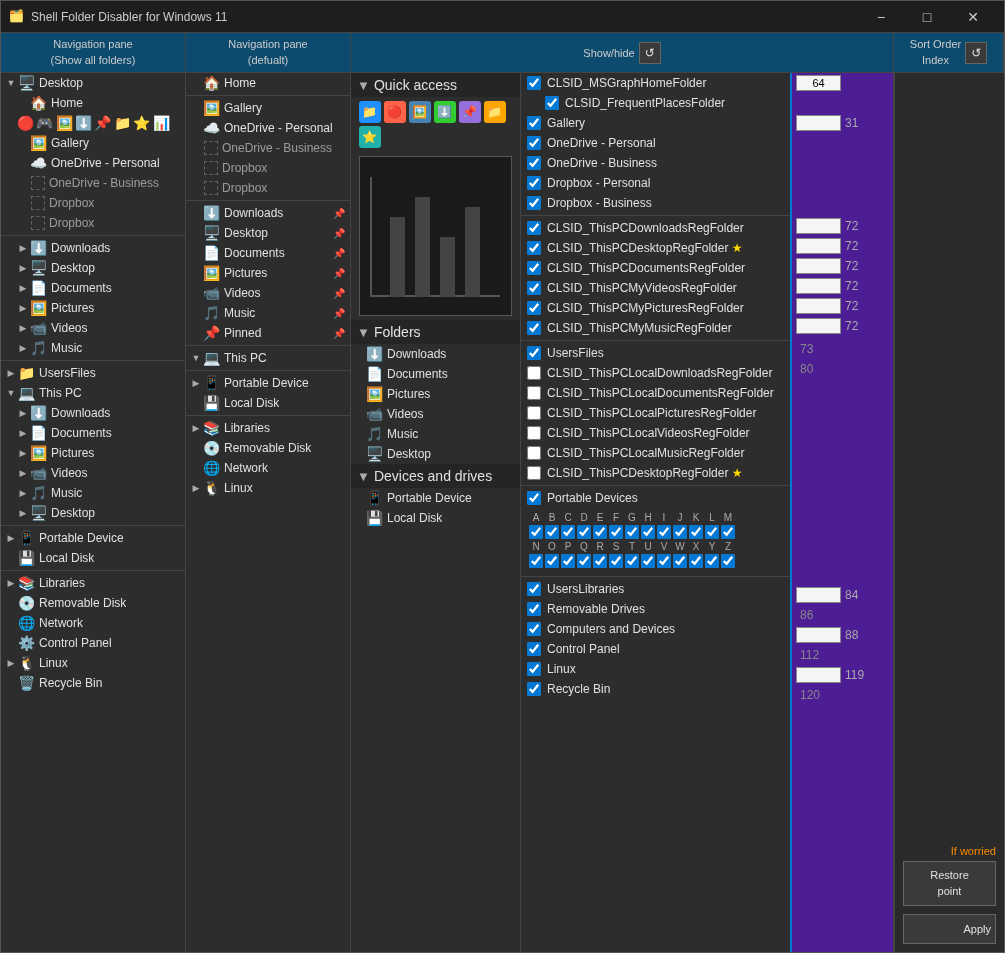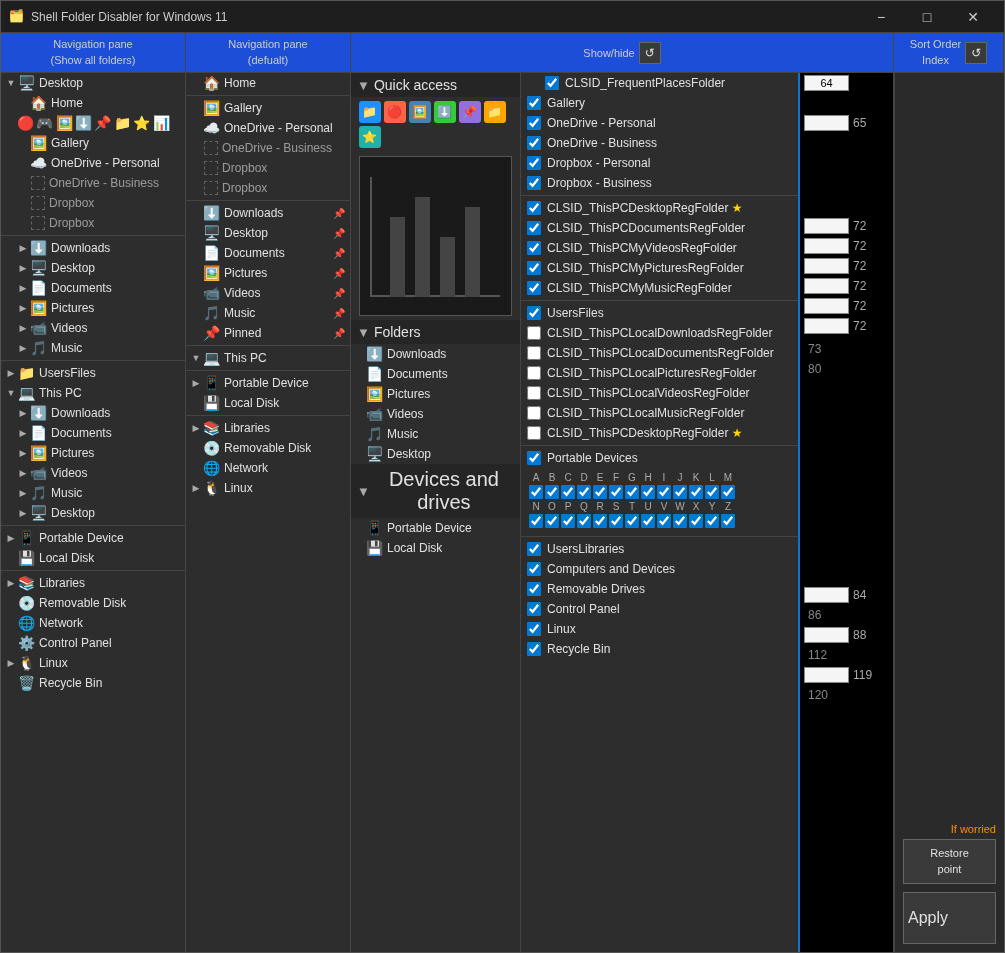--- a/index.html
+++ b/index.html
@@ -6,41 +6,41 @@
     body { font-family: 'Segoe UI', sans-serif; font-size: 12px; background: #1e1e1e; color: #e0e0e0; overflow: hidden; }
     
     .window { width: 1005px; height: 953px; background: #2d2d2d; border: 1px solid #555; display: flex; flex-direction: column; }
     
     .titlebar { background: #1e1e1e; height: 32px; display: flex; align-items: center; padding: 0 8px; border-bottom: 1px solid #444; flex-shrink: 0; }
     .titlebar-icon { width: 16px; height: 16px; margin-right: 6px; }
     .titlebar-title { flex: 1; font-size: 12px; color: #ccc; }
     .titlebar-buttons { display: flex; gap: 0; }
     .titlebar-btn { width: 46px; height: 32px; display: flex; align-items: center; justify-content: center; cursor: pointer; color: #ccc; font-size: 14px; background: transparent; border: none; }
 
-    .col-headers { display: flex; background: #1d4ed8; border-bottom: 1px solid #444; flex-shrink: 0; height: 40px; }
+    .col-headers { display: flex; background: #0c4a6e; border-bottom: 1px solid #444; flex-shrink: 0; height: 40px; }
     .col-header { display: flex; align-items: center; justify-content: center; text-align: center; font-size: 11px; color: #ccc; border-right: 1px solid #444; padding: 4px; }
     .col-header.col1 { width: 185px; }
     .col-header.col2 { width: 165px; }
     .col-header.col3 { width: 170px; }
     .col-header.col4 { flex: 1; }
     .col-header.col5 { width: 110px; }
 
     .main-content { display: flex; flex: 1; overflow: hidden; }
     
     .panel { display: flex; flex-direction: column; overflow-y: auto; border-right: 1px solid #444; }
     .panel.panel1 { width: 185px; }
     .panel.panel2 { width: 165px; }
     .panel.panel3 { width: 170px; }
     .panel.panel4 { flex: 1; overflow-y: auto; }
-    .panel.panel5 { width: 94px; background: #000000; overflow-y: auto; }
+    .panel.panel5 { width: 102px; background: #4c1d95; overflow-y: auto; }
     
     .panel-right { width: 110px; background: #2a2a2a; border-left: 1px solid #444; display: flex; flex-direction: column; padding: 8px; overflow-y: auto; }
     .if-worried { color: #ff8c00; font-size: 11px; text-align: right; margin-top: auto; margin-bottom: 4px; }
     .restore-btn { background: #3a3a3a; border: 1px solid #666; color: #e0e0e0; padding: 6px 4px; font-size: 11px; cursor: pointer; text-align: center; margin-bottom: 8px; }
-    .apply-btn { background: #3a3a3a; border: 1px solid #666; color: #e0e0e0; padding: 16px 4px; font-size: 16px; cursor: pointer; text-align: left; }
+    .apply-btn { background: #3a3a3a; border: 1px solid #666; color: #e0e0e0; padding: 8px 4px; font-size: 11px; cursor: pointer; text-align: right; }
 
     .tree-item { display: flex; align-items: center; padding: 2px 4px; cursor: pointer; white-space: nowrap; font-size: 12px; min-height: 20px; }
     .tree-item.indent1 { padding-left: 16px; }
     
     .expand-icon { width: 12px; height: 12px; display: inline-flex; align-items: center; justify-content: center; margin-right: 2px; font-size: 9px; color: #aaa; flex-shrink: 0; }
     .item-icon { width: 16px; height: 16px; margin-right: 4px; display: inline-flex; align-items: center; justify-content: center; font-size: 14px; flex-shrink: 0; }
     .item-label { font-size: 12px; overflow: hidden; text-overflow: ellipsis; }
     .pin-icon { margin-left: auto; color: #888; font-size: 10px; }
     
     .section-header { display: flex; align-items: center; padding: 4px 6px; font-size: 13px; font-weight: 500; cursor: pointer; background: #252525; }
@@ -442,34 +442,38 @@
         <span class="item-icon">🎵</span>
         <span class="item-label">Music</span>
       </div>
       <div class="tree-item indent1">
         <span class="item-icon">🖥️</span>
         <span class="item-label">Desktop</span>
       </div>
 
       <div class="section-header">
         <span class="expand-arrow">▼</span>
-        <span style="font-size: 20px; text-align: center;">Devices and drives</span>
+        <span style="font-size: 14px; text-align: center;">Devices and drives</span>
       </div>
       <div class="tree-item indent1">
         <span class="item-icon">📱</span>
         <span class="item-label">Portable Device</span>
       </div>
       <div class="tree-item indent1">
         <span class="item-icon">💾</span>
         <span class="item-label">Local Disk</span>
       </div>
     </div>
 
     <div class="panel panel4 scrollbar" style="overflow-y: auto; overflow-x: hidden; border-right: 2px solid #0078d4;">
 
+      <div class="sh-item">
+        <input type="checkbox" class="sh-checkbox" checked="" style="">
+        <span class="sh-label">CLSID_MSGraphHomeFolder</span>
+      </div>
       <div class="sh-item" style="padding-left: 24px;">
         <input type="checkbox" class="sh-checkbox" checked="" style="">
         <span class="sh-label">CLSID_FrequentPlacesFolder</span>
       </div>
       <div class="sh-item">
         <input type="checkbox" class="sh-checkbox" checked="" style="">
         <span class="sh-label">Gallery</span>
       </div>
       <div class="sh-item">
         <input type="checkbox" class="sh-checkbox" checked="" style="">
@@ -483,20 +487,24 @@
         <input type="checkbox" class="sh-checkbox" checked="" style="">
         <span class="sh-label">Dropbox - Personal</span>
       </div>
       <div class="sh-item">
         <input type="checkbox" class="sh-checkbox" checked="" style="">
         <span class="sh-label">Dropbox - Business</span>
       </div>
 
       <div class="divider-line"></div>
 
+      <div class="sh-item">
+        <input type="checkbox" class="sh-checkbox" checked="" style="">
+        <span class="sh-label">CLSID_ThisPCDownloadsRegFolder</span>
+      </div>
       <div class="sh-item">
         <input type="checkbox" class="sh-checkbox" checked="" style="">
         <span class="sh-label">CLSID_ThisPCDesktopRegFolder <span style="color:#ffd700;">★</span></span>
       </div>
       <div class="sh-item">
         <input type="checkbox" class="sh-checkbox" checked="" style="">
         <span class="sh-label">CLSID_ThisPCDocumentsRegFolder</span>
       </div>
       <div class="sh-item">
         <input type="checkbox" class="sh-checkbox" checked="" style="">
@@ -613,25 +621,25 @@
       </div>
 
       <div class="divider-line"></div>
 
       <div class="sh-item">
         <input type="checkbox" class="sh-checkbox" checked="" style="">
         <span class="sh-label">UsersLibraries</span>
       </div>
       <div class="sh-item">
         <input type="checkbox" class="sh-checkbox" checked="" style="">
+        <span class="sh-label">Removable Drives</span>
+      </div>
+      <div class="sh-item">
+        <input type="checkbox" class="sh-checkbox" checked="" style="">
         <span class="sh-label">Computers and Devices</span>
-      </div>
-      <div class="sh-item">
-        <input type="checkbox" class="sh-checkbox" checked="" style="">
-        <span class="sh-label">Removable Drives</span>
       </div>
       <div class="sh-item">
         <input type="checkbox" class="sh-checkbox" checked="" style="">
         <span class="sh-label">Control Panel</span>
       </div>
       <div class="sh-item">
         <input type="checkbox" class="sh-checkbox" checked="" style="">
         <span class="sh-label">Linux</span>
       </div>
       <div class="sh-item">
@@ -642,21 +650,21 @@
 
     <div class="panel panel5 scrollbar" style="overflow-y: auto; overflow-x: hidden;">
 
       <div class="sort-cell">
         <input type="text" class="sort-input" value="64" style="">
         <span class="sort-number"></span>
       </div>
       <div class="sort-cell" style="height:20px;"></div>
       <div class="sort-cell">
         <input type="text" class="sort-input" style="">
-        <span class="sort-number">65</span>
+        <span class="sort-number">31</span>
       </div>
       <div class="sort-cell" style="height:20px;"></div>
       <div class="sort-cell" style="height:20px;"></div>
       <div class="sort-cell" style="height:20px;"></div>
       <div class="sort-cell" style="height:20px;"></div>
 
       <div style="height:3px;"></div>
 
       <div class="sort-cell">
         <input type="text" class="sort-input" style="">

